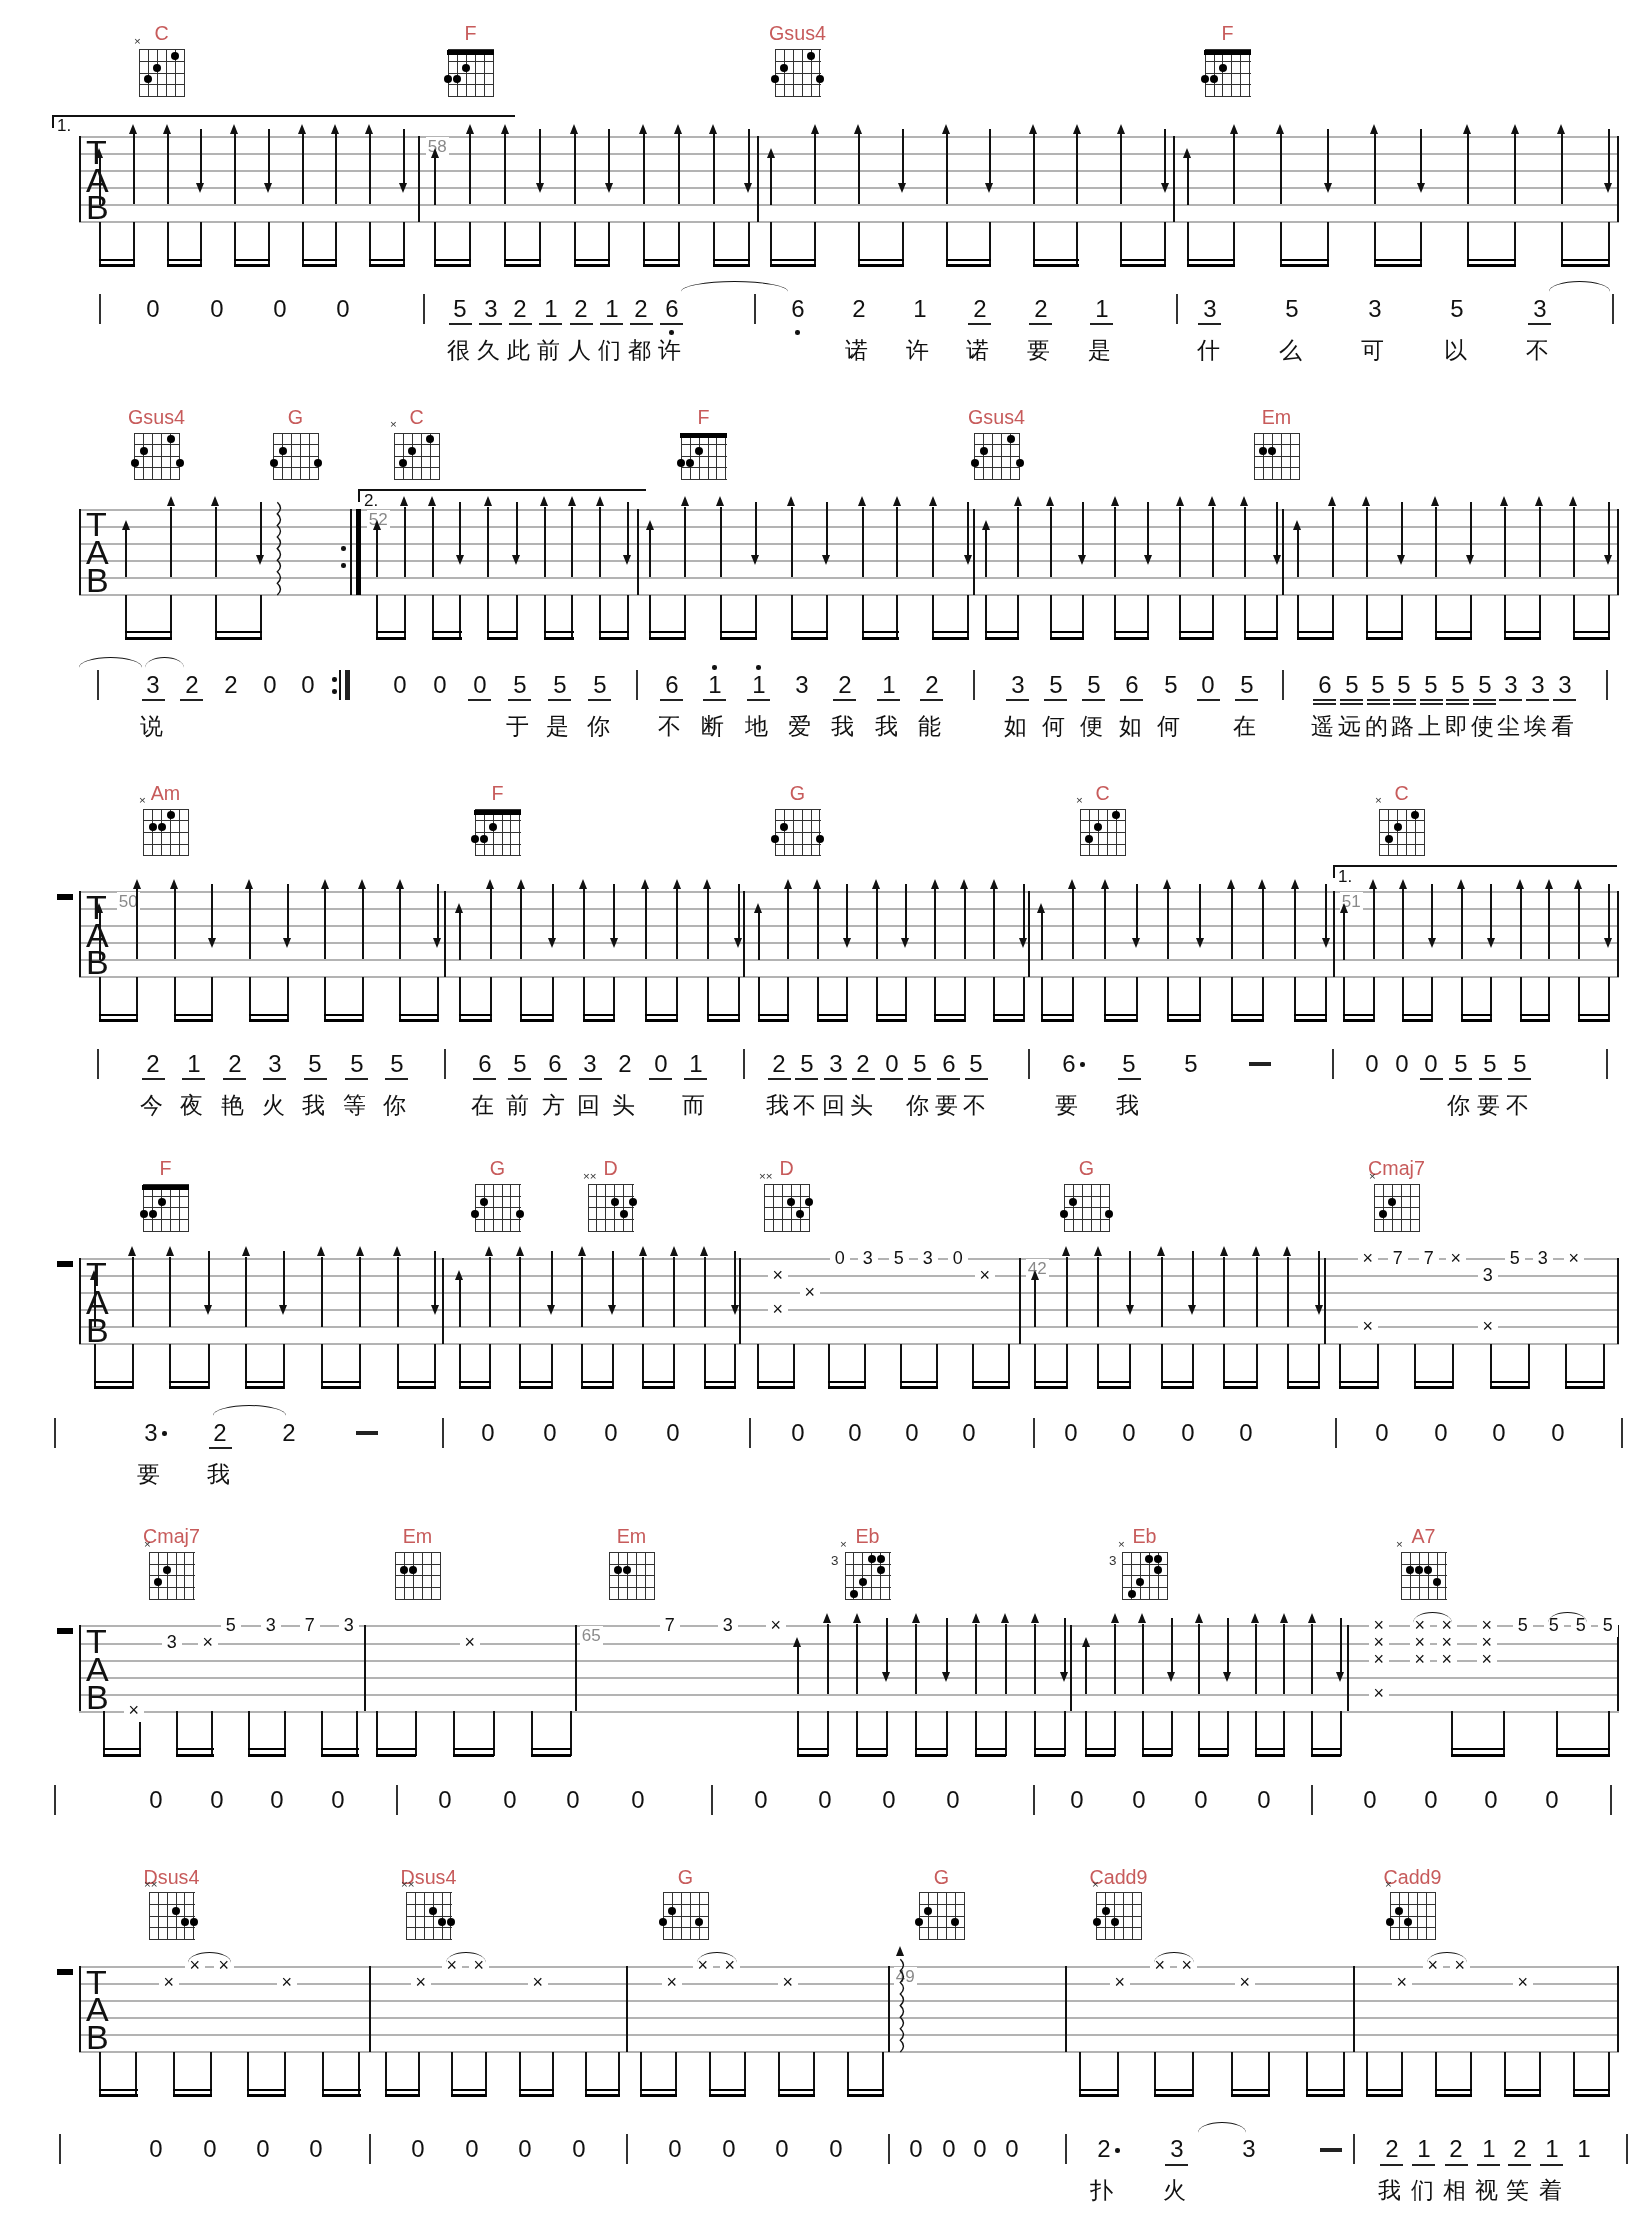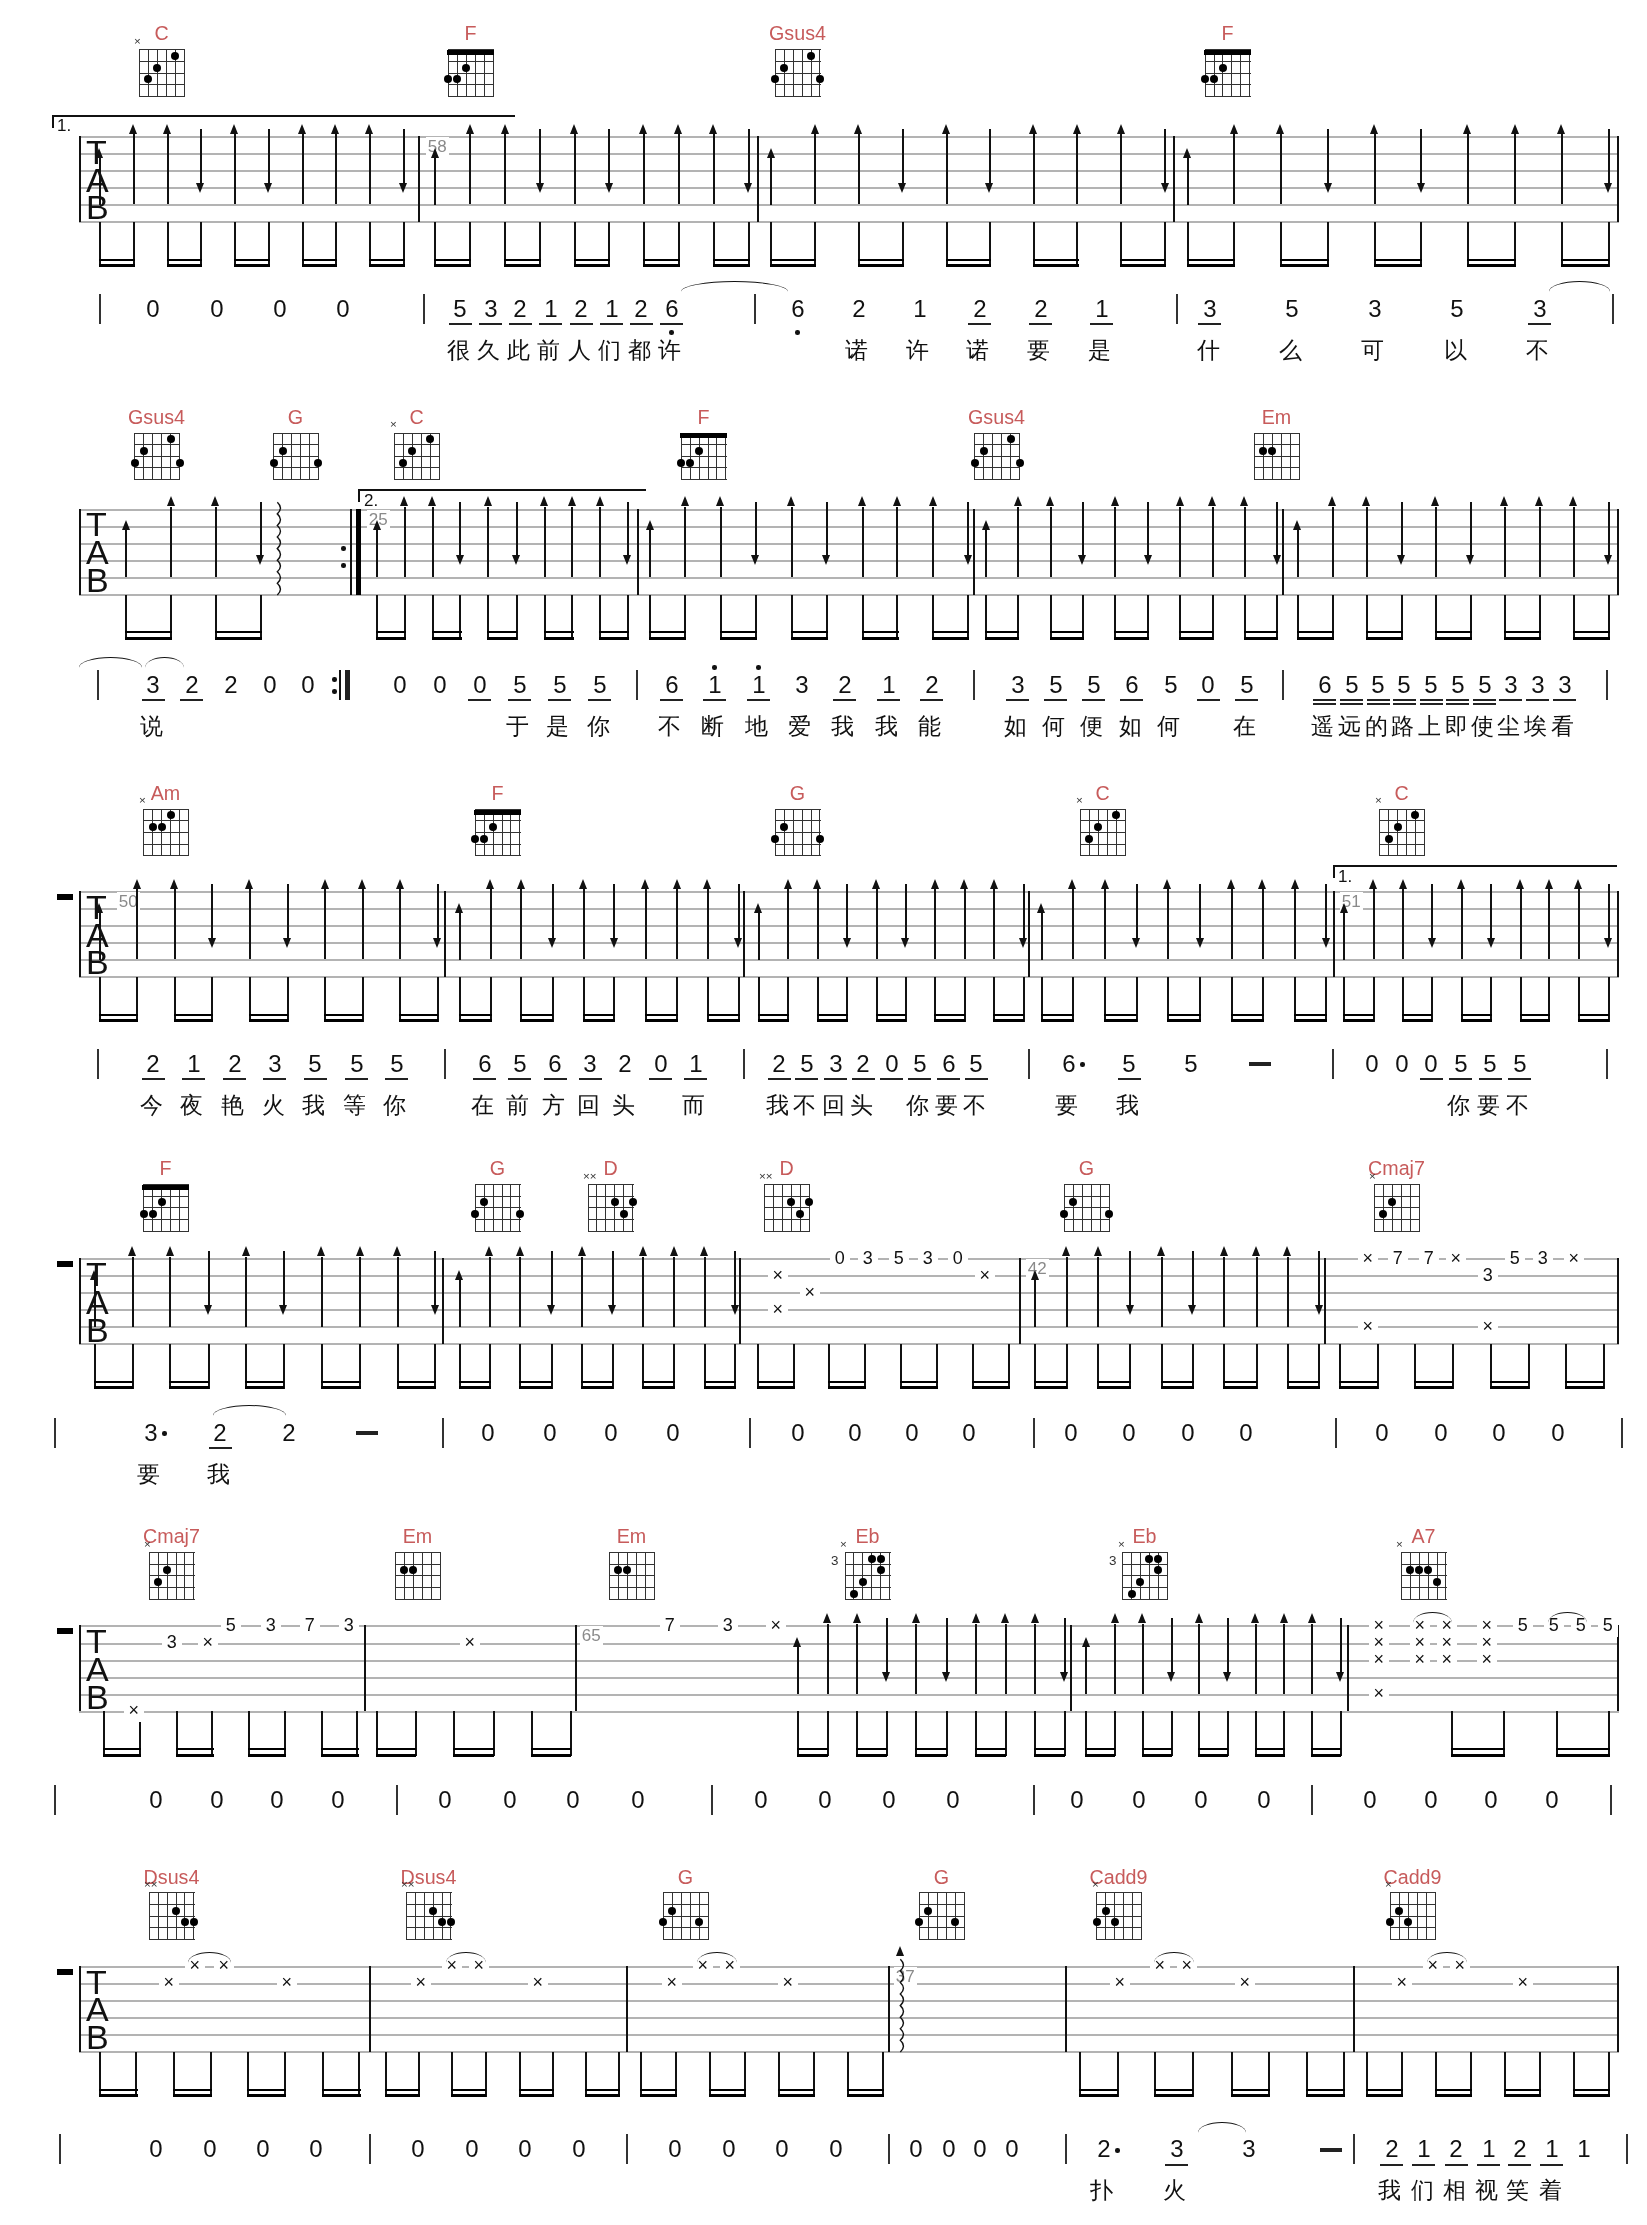--- a/index.html
+++ b/index.html
@@ -420,21 +420,21 @@
     <div style="left: 86px; top: 566px; font-size: 34px; line-height: 29px; font-weight: 500; color: rgb(17, 17, 17);">B</div>
     <div style="left: 79px; top: 509px; width: 1.8px; height: 86px; background: rgb(17, 17, 17);"></div>
     <div style="left: 637px; top: 509px; width: 1.8px; height: 86px; background: rgb(17, 17, 17);"></div>
     <div style="left: 973px; top: 509px; width: 1.8px; height: 86px; background: rgb(17, 17, 17);"></div>
     <div style="left: 1282px; top: 509px; width: 1.8px; height: 86px; background: rgb(17, 17, 17);"></div>
     <div style="left: 1617px; top: 509px; width: 1.8px; height: 86px; background: rgb(17, 17, 17);"></div>
     <div style="left: 350px; top: 509px; width: 1.8px; height: 86px; background: rgb(17, 17, 17);"></div>
     <div style="left: 356px; top: 509px; width: 4.5px; height: 86px; background: rgb(0, 0, 0);"></div>
     <div style="left: 341px; top: 546px; width: 4.5px; height: 4.5px; border-radius: 50%; background: rgb(17, 17, 17);"></div>
     <div style="left: 341px; top: 563px; width: 4.5px; height: 4.5px; border-radius: 50%; background: rgb(17, 17, 17);"></div>
-    <div style="left: 367px; top: 510px; font-size: 17px; color: rgb(138, 138, 138); background: rgb(255, 255, 255); padding: 0px 1.8px;">25</div>
+    <div style="left: 367px; top: 510px; font-size: 17px; color: rgb(138, 138, 138); background: rgb(255, 255, 255); padding: 0px 1.8px;">52</div>
     <div style="left: 358px; top: 489px; width: 288px; height: 1.8px; background: rgb(17, 17, 17);"></div>
     <div style="left: 358px; top: 489px; width: 1.8px; height: 12.5px; background: rgb(17, 17, 17);"></div>
     <div style="left: 364px; top: 491px; font-size: 17px; color: rgb(17, 17, 17);">2.</div>
     <div style="left: 125px; top: 530px; width: 1.8px; height: 47px; background: rgb(17, 17, 17);"></div>
     <div style="left: 122px; top: 520px; width: 0px; height: 0px; border-left: 4.5px solid transparent; border-right: 4.5px solid transparent; border-bottom: 10.7px solid rgb(17, 17, 17);"></div>
     <div style="left: 125px; top: 595px; width: 1.8px; height: 45px; background: rgb(17, 17, 17);"></div>
     <div style="left: 170px; top: 507px; width: 1.8px; height: 70px; background: rgb(17, 17, 17);"></div>
     <div style="left: 167px; top: 496px; width: 0px; height: 0px; border-left: 4.5px solid transparent; border-right: 4.5px solid transparent; border-bottom: 10.7px solid rgb(17, 17, 17);"></div>
     <div style="left: 170px; top: 595px; width: 1.8px; height: 45px; background: rgb(17, 17, 17);"></div>
     <div style="left: 215px; top: 507px; width: 1.8px; height: 70px; background: rgb(17, 17, 17);"></div>
@@ -1812,21 +1812,21 @@
     <div style="left: 86px; top: 1968px; font-size: 34px; line-height: 29px; font-weight: 500; color: rgb(17, 17, 17);">T</div>
     <div style="left: 86px; top: 1995px; font-size: 34px; line-height: 29px; font-weight: 500; color: rgb(17, 17, 17);">A</div>
     <div style="left: 86px; top: 2023px; font-size: 34px; line-height: 29px; font-weight: 500; color: rgb(17, 17, 17);">B</div>
     <div style="left: 79px; top: 1966px; width: 1.8px; height: 86px; background: rgb(17, 17, 17);"></div>
     <div style="left: 369px; top: 1966px; width: 1.8px; height: 86px; background: rgb(17, 17, 17);"></div>
     <div style="left: 626px; top: 1966px; width: 1.8px; height: 86px; background: rgb(17, 17, 17);"></div>
     <div style="left: 888px; top: 1966px; width: 1.8px; height: 86px; background: rgb(17, 17, 17);"></div>
     <div style="left: 1065px; top: 1966px; width: 1.8px; height: 86px; background: rgb(17, 17, 17);"></div>
     <div style="left: 1353px; top: 1966px; width: 1.8px; height: 86px; background: rgb(17, 17, 17);"></div>
     <div style="left: 1617px; top: 1966px; width: 1.8px; height: 86px; background: rgb(17, 17, 17);"></div>
-    <div style="left: 894px; top: 1967px; font-size: 17px; color: rgb(138, 138, 138); background: rgb(255, 255, 255); padding: 0px 1.8px;">37</div>
+    <div style="left: 894px; top: 1967px; font-size: 17px; color: rgb(138, 138, 138); background: rgb(255, 255, 255); padding: 0px 1.8px;">49</div>
     <div style="left: 57px; top: 1969px; width: 16px; height: 6.3px; background: rgb(0, 0, 0);"></div>
     <div style="left: 99px; top: 2052px; width: 1.8px; height: 45px; background: rgb(17, 17, 17);"></div>
     <div style="left: 135px; top: 2052px; width: 1.8px; height: 45px; background: rgb(17, 17, 17);"></div>
     <div style="left: 173px; top: 2052px; width: 1.8px; height: 45px; background: rgb(17, 17, 17);"></div>
     <div style="left: 210px; top: 2052px; width: 1.8px; height: 45px; background: rgb(17, 17, 17);"></div>
     <div style="left: 247px; top: 2052px; width: 1.8px; height: 45px; background: rgb(17, 17, 17);"></div>
     <div style="left: 284px; top: 2052px; width: 1.8px; height: 45px; background: rgb(17, 17, 17);"></div>
     <div style="left: 322px; top: 2052px; width: 1.8px; height: 45px; background: rgb(17, 17, 17);"></div>
     <div style="left: 358px; top: 2052px; width: 1.8px; height: 45px; background: rgb(17, 17, 17);"></div>
     <div style="left: 99px; top: 2094px; width: 39px; height: 2.7px; background: rgb(0, 0, 0);"></div>

